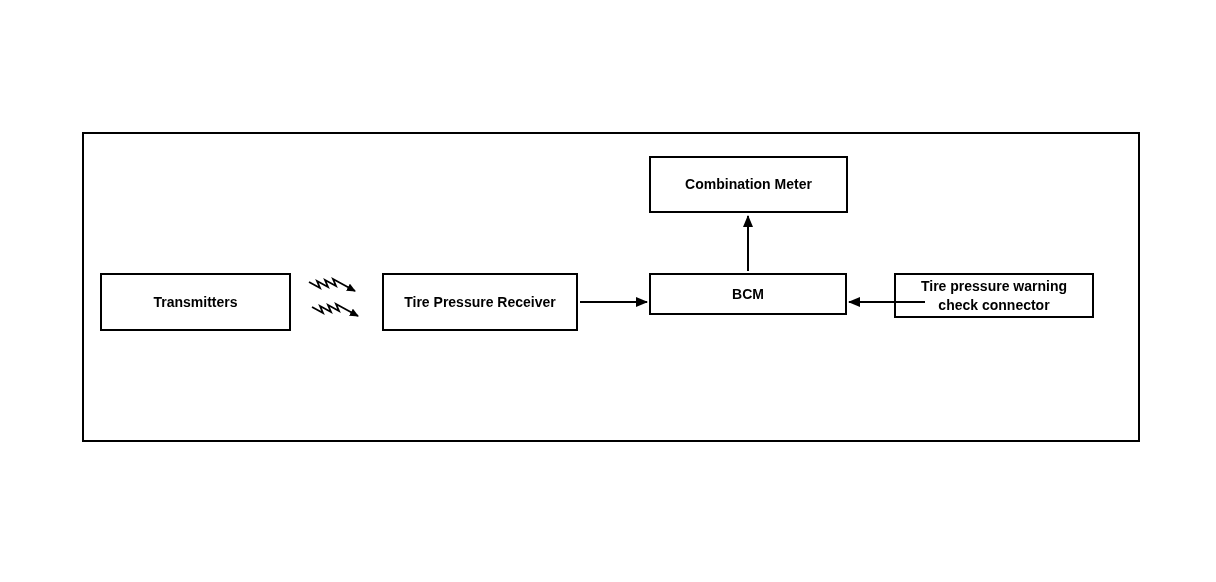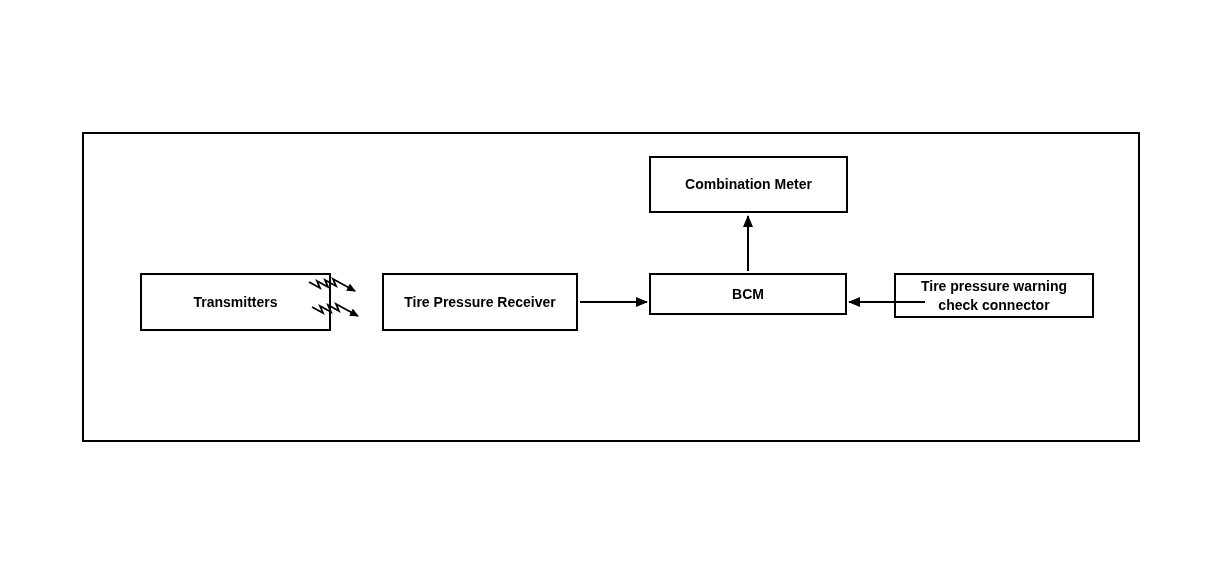--- a/index.html
+++ b/index.html
@@ -33,21 +33,21 @@
     display: flex;
     align-items: center;
     justify-content: center;
     text-align: center;
     font-size: 14px;
     font-weight: bold;
     color: #000000;
     line-height: 1.35;
     padding: 0 4px;
   }
-  .node-transmitters        { left: 100px; top: 273px; width: 191px; height: 58px; margin-left: 40px; }
+  .node-transmitters        { left: 100px; top: 273px; width: 191px; height: 58px; }
   .node-receiver            { left: 382px; top: 273px; width: 196px; height: 58px; justify-content: center; }
   .node-bcm                 { left: 649px; top: 273px; width: 198px; height: 42px; }
   .node-check-connector     { left: 894px; top: 273px; width: 200px; height: 45px; }
   .node-combination-meter   { left: 649px; top: 156px; width: 199px; height: 57px; }
   .connections {
     position: absolute;
     left: 0;
     top: 0;
     width: 1216px;
     height: 582px;

